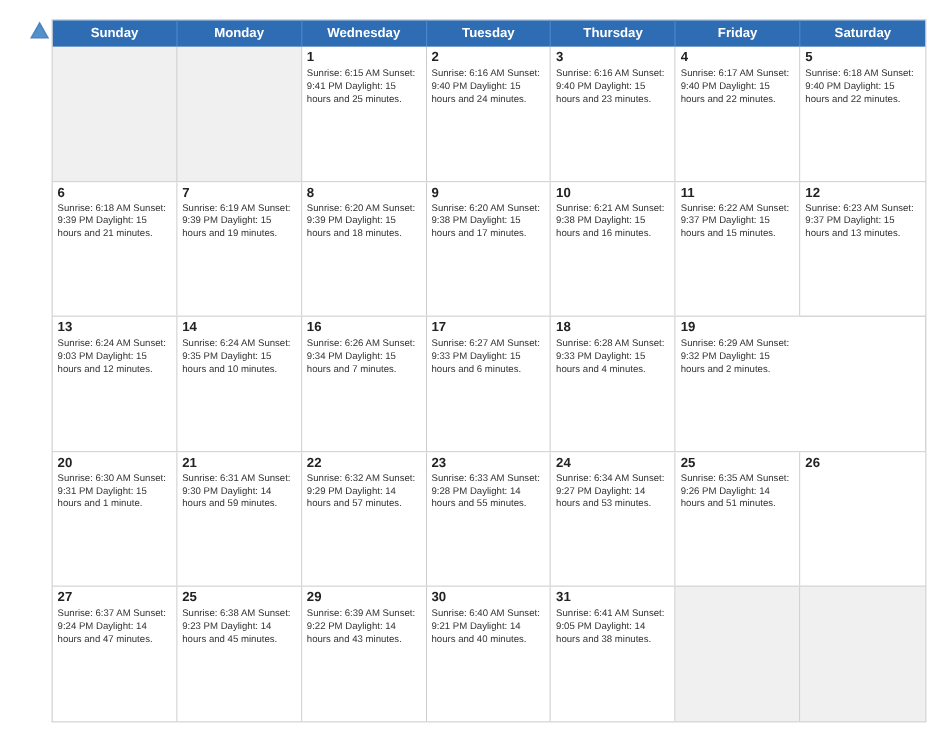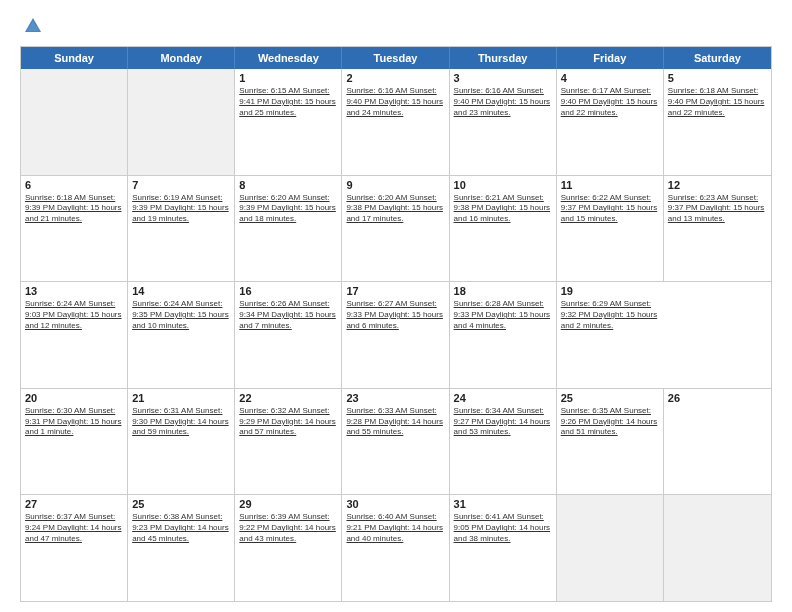--- a/index.html
+++ b/index.html
@@ -8,21 +8,21 @@
       background: #fff;
       width: 792px;
       height: 612px;
       overflow: hidden;
     }
     .page {
       width: 792px;
       height: 612px;
       padding: 16px 20px 10px 20px;
       display: flex;
-      flex-direction: column;
+      flex-direction: row;
     }
     .header {
       display: flex;
       justify-content: space-between;
       align-items: flex-start;
       margin-bottom: 10px;
     }
     .logo {
       display: flex;
       align-items: center;
@@ -107,21 +107,20 @@
       font-size: 11px;
       font-weight: bold;
       color: #222;
       display: block;
       margin-bottom: 2px;
     }
     .cell-text {
       font-size: 8px;
       line-height: 1.35;
       color: #333;
-      text-decoration: underline;
     }
   </style>
 </head>
 <body>
 
 <div class="page">
   <div class="header">
     <div class="logo">
       <div>
         <div style="display:flex;align-items:center;">

